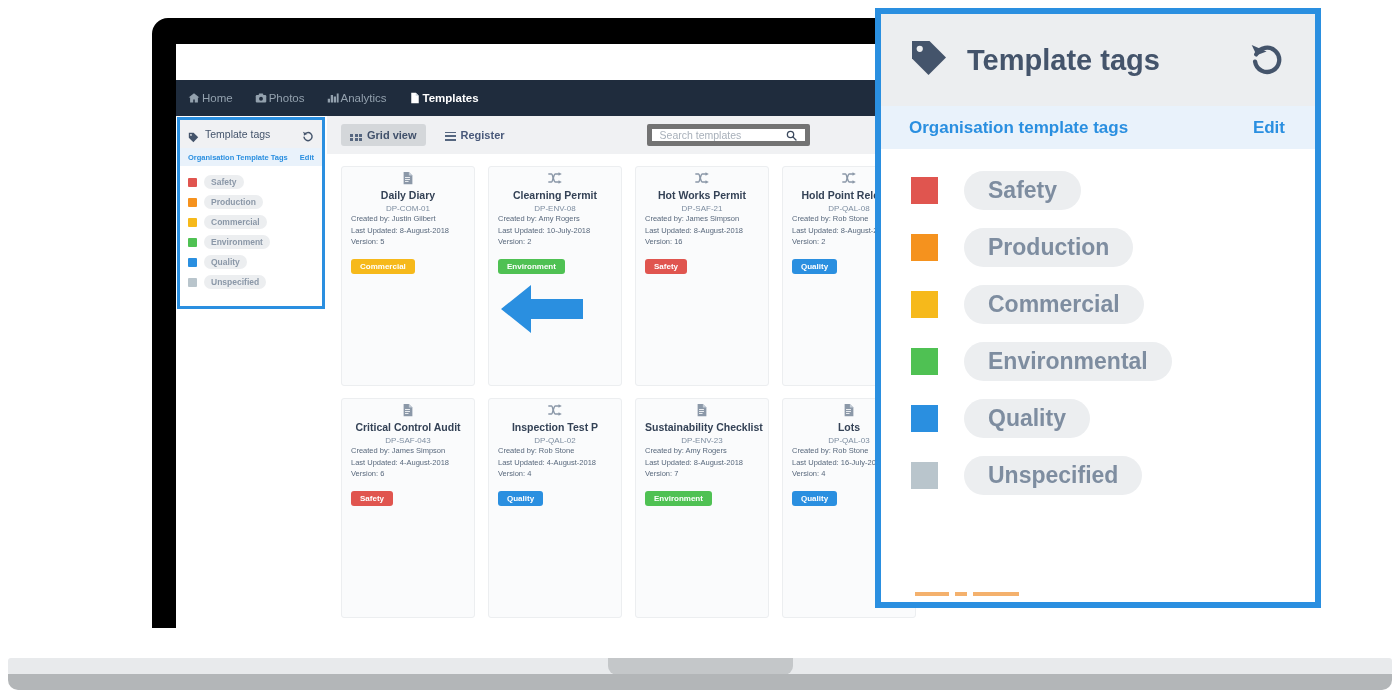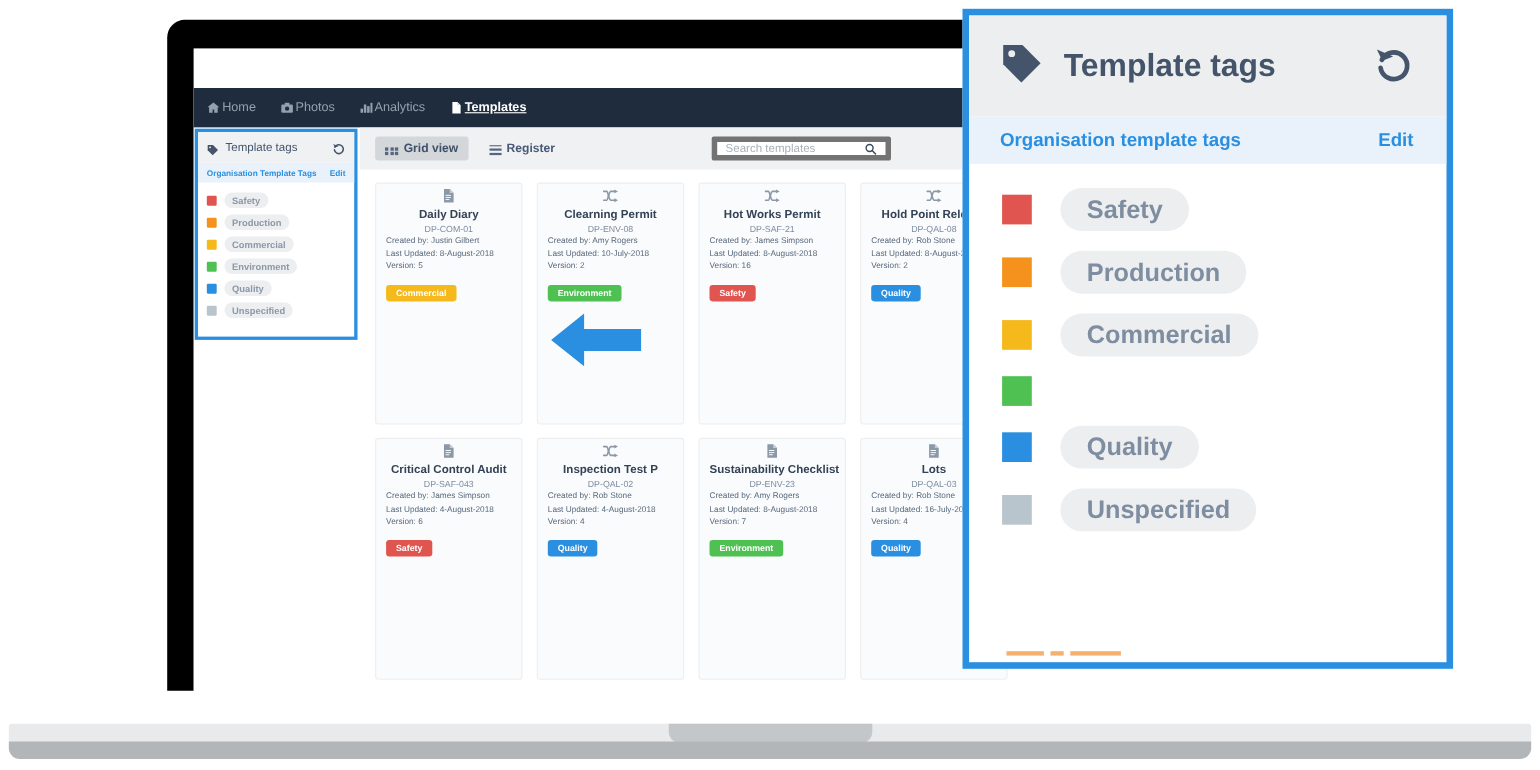--- a/index.html
+++ b/index.html
@@ -83,21 +83,21 @@
     width: 100%; height: 36px;
     background: #1f2c3d;
     display: flex; align-items: center; padding-left: 12px;
     box-sizing: border-box;
   }
   .nav-item {
     display: flex; align-items: center; gap: 2px;
     margin-right: 22px; font-size: 11.5px; color: #93a1ae;
     cursor: pointer;
   }
-  .nav-item.active { color: #ffffff; font-weight: bold; text-decoration: underline; }
+  .nav-item.active { color: #ffffff; font-weight: bold; }
   .nav-ico { width: 12px; height: 12px; display: inline-block; position: relative; }
 
   
   .content {
     position: absolute; left: 0; top: 72px; right: 0; bottom: 0;
     background: #ffffff;
   }
 
   
   .toolbar {
@@ -520,20 +520,21 @@
         <div class="zp-row">
           <span class="zp-sw" style="background: rgb(245, 146, 30);"></span>
           <span class="zp-chip">Production</span>
         </div>
         <div class="zp-row">
           <span class="zp-sw" style="background: rgb(246, 185, 27);"></span>
           <span class="zp-chip">Commercial</span>
         </div>
         <div class="zp-row">
           <span class="zp-sw" style="background: rgb(79, 193, 83);"></span>
+          <span class="zp-chip">Environmental</span>
         </div>
         <div class="zp-row">
           <span class="zp-sw" style="background: rgb(42, 143, 224);"></span>
           <span class="zp-chip">Quality</span>
         </div>
         <div class="zp-row">
           <span class="zp-sw" style="background: rgb(185, 197, 204);"></span>
           <span class="zp-chip">Unspecified</span>
         </div>
       </div>

